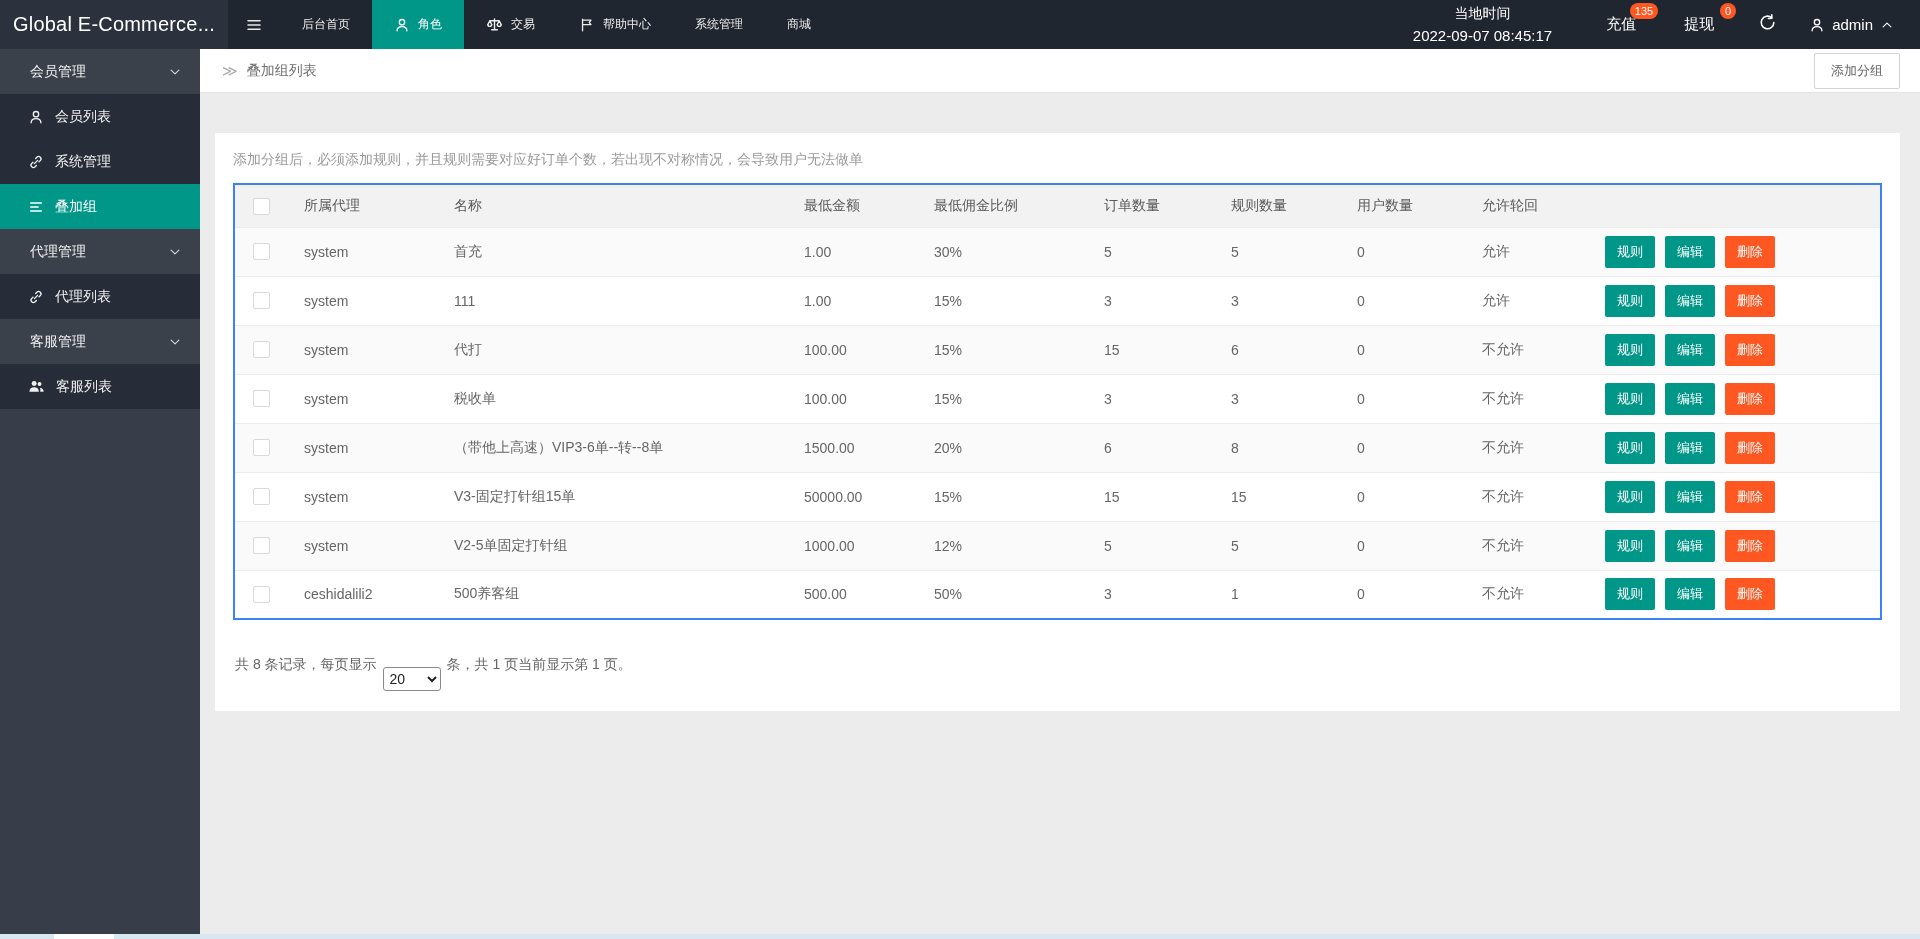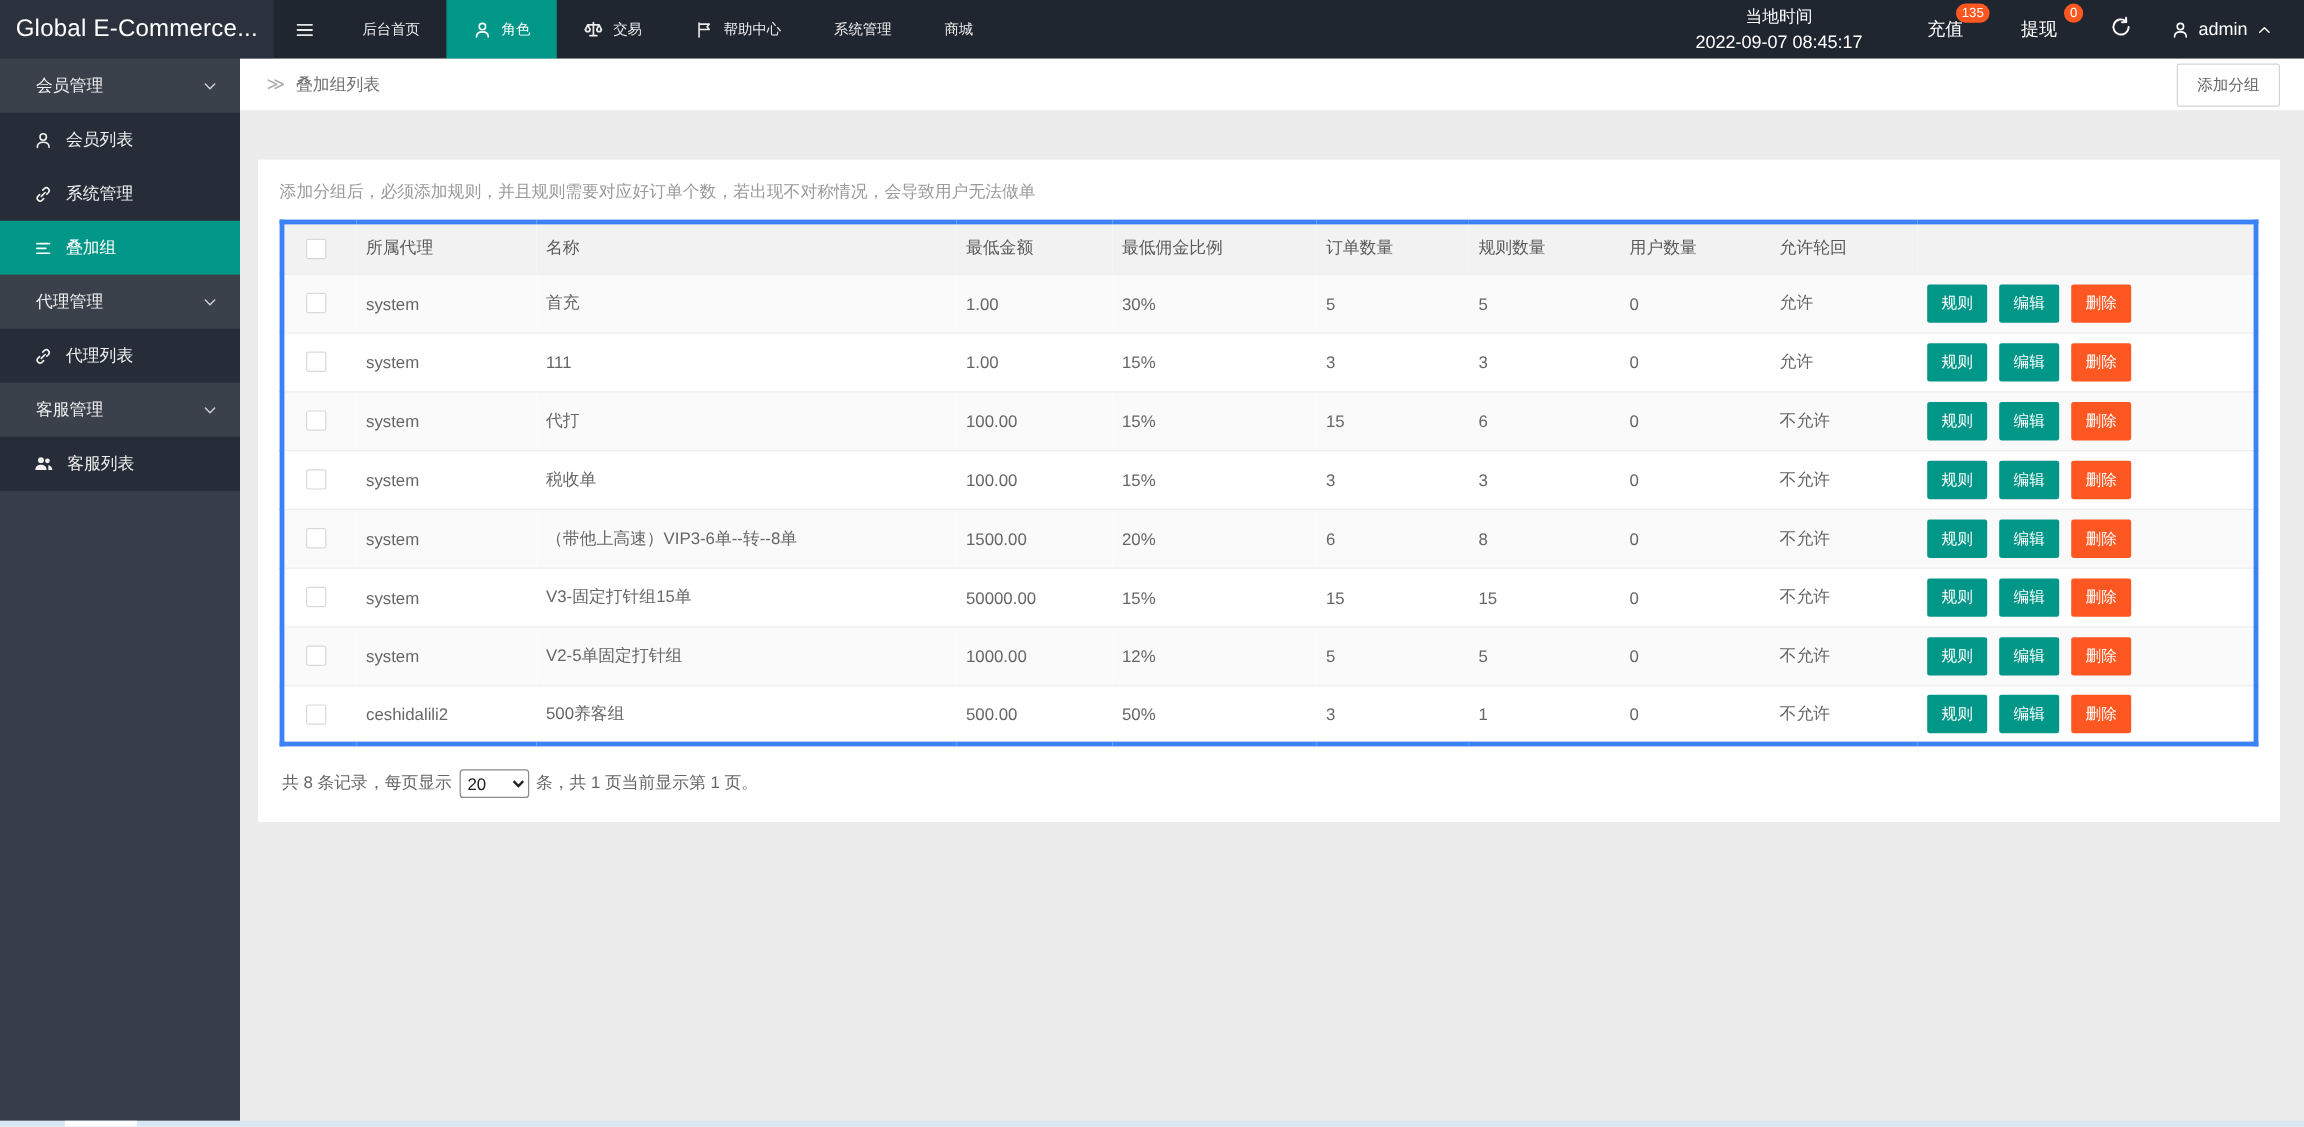--- a/index.html
+++ b/index.html
@@ -45,36 +45,36 @@
   .crumb { display:flex; align-items:center; gap:9px; color:#6f6f6f; font-size:14px; }
   .crumb .dbl { color:#ababab; font-size:15px; }
   .add-btn { margin-left:auto; background:#fff; border:1px solid #d4d4d4; color:#666; font-size:13px;
              padding:8px 16px; border-radius:2px; cursor:pointer; }
 
   .content { padding:40px 20px 20px 15px; flex:1; overflow:hidden; }
   .card { background:#fff; padding:15px 18px 20px 18px; min-height:535px; }
   .hint { color:#9a9a9a; font-size:14px; margin:0 0 14px 0; padding-top:3px; }
 
   
-  table { width:100%; border-collapse:collapse; table-layout:fixed; border:4px solid #3b82f6; }
+  table { width:100%; border-collapse:collapse; table-layout:fixed; border:2px solid #3b82f6; }
   thead th { background:#f2f2f2; color:#5a5a5a; font-weight:400; font-size:14px; text-align:left;
              height:43px; padding:0 8px; }
   tbody td { color:#666; font-size:14px; height:49px; padding:0 8px; border-top:1px solid #ebebeb;
              white-space:nowrap; overflow:hidden; }
   tbody tr:nth-child(odd) { background:#fafafa; }
   .cb { display:inline-block; width:17px; height:17px; background:#fff; border:1px solid #d9d9d9;
         border-radius:2px; vertical-align:middle; cursor:pointer; }
   th.cb-col, td.cb-col { padding-left:18px; }
   .btn { display:inline-block; border:none; color:#fff; font-size:13px; padding:7px 12px; margin-right:10px;
          border-radius:2px; cursor:pointer; font-family:inherit; }
   .btn.teal { background:#009688; }
   .btn.orange { background:#ff5722; }
 
   .pager { padding:19px 2px 0 2px; color:#666; font-size:14px; display:flex; align-items:center; gap:6px; }
-  .pager select { font-size:14px; padding:2px 2px; min-width:58px; border:1px solid #8a8a8a; border-radius:3px; background:#fff; color:#222; }
+  .pager select { font-size:14px; padding:2px 2px; min-width:58px; border:1px solid #8a8a8a; border-radius:3px; background:#fff; color:#222;margin-top:28px; }
 
   
   .bottom-strip { position:absolute; left:0; bottom:0; width:1920px; height:5px; background:#d8e7f1; }
   .bottom-strip .thumb { position:absolute; left:54px; top:0; width:60px; height:5px; background:#fbfdfe; }
 </style>
 </head>
 <body>
 
 <div class="topbar">
   <div class="logo">Global E-Commerce...</div>

